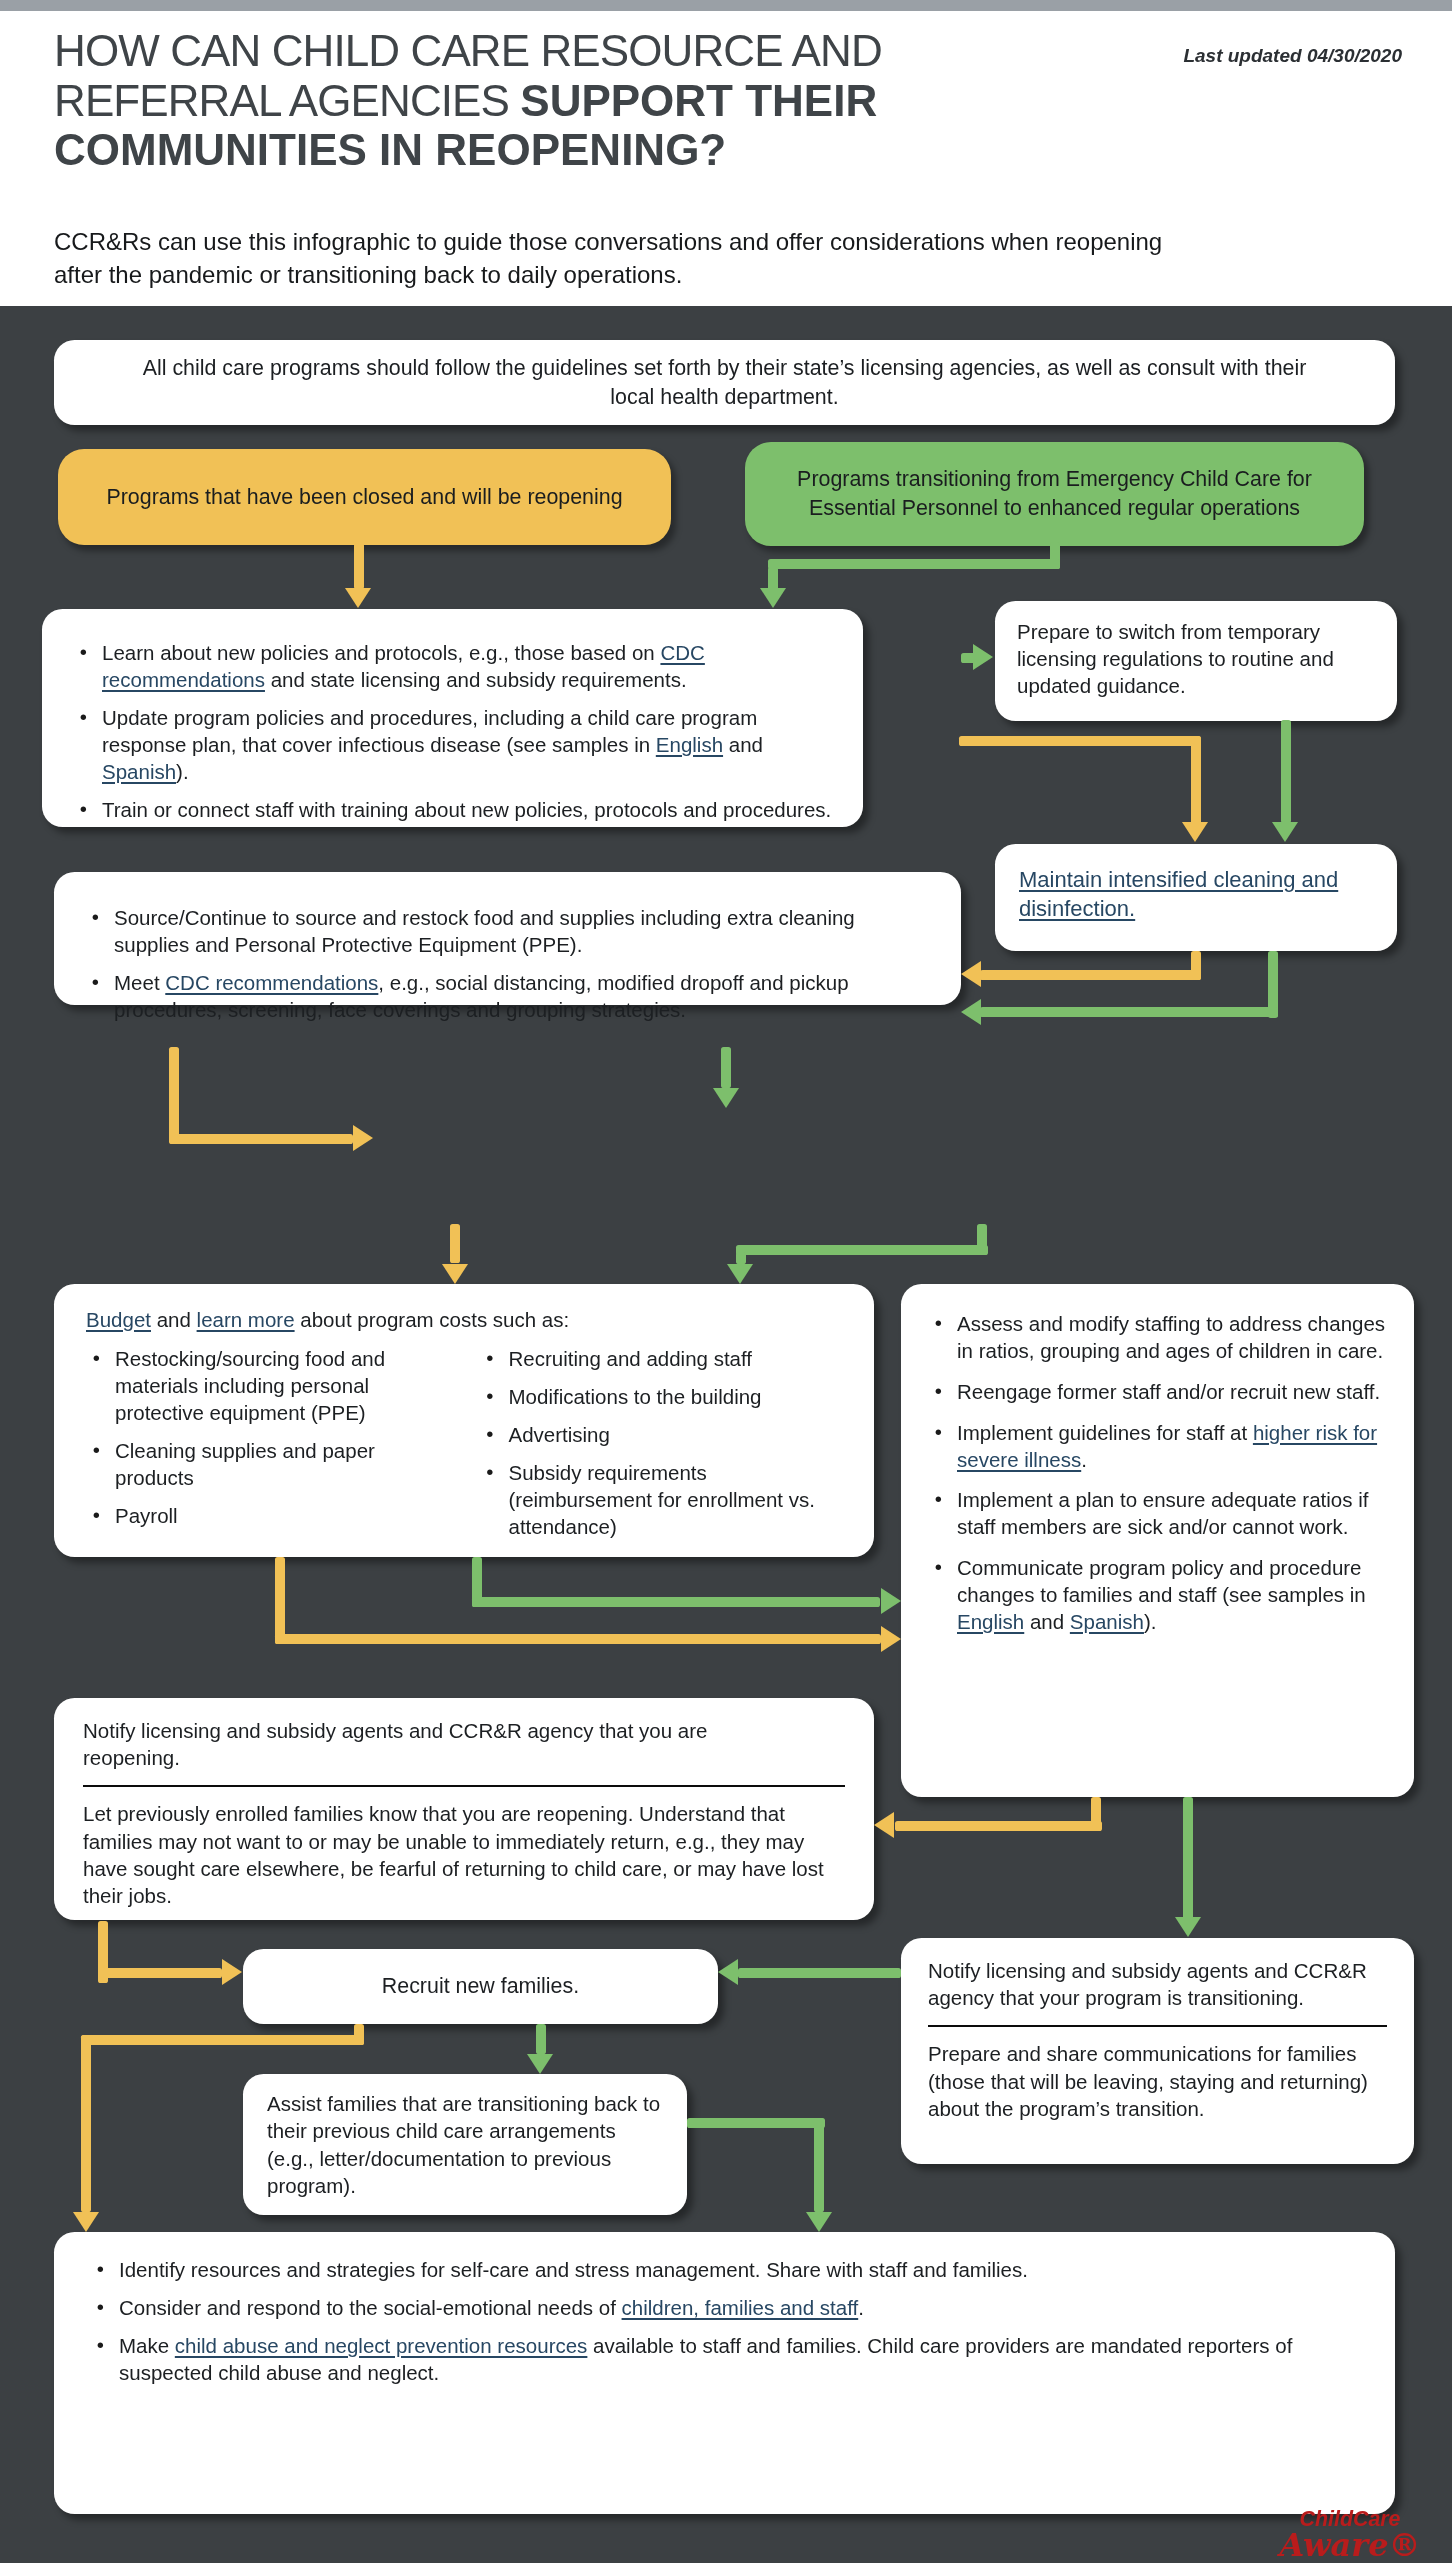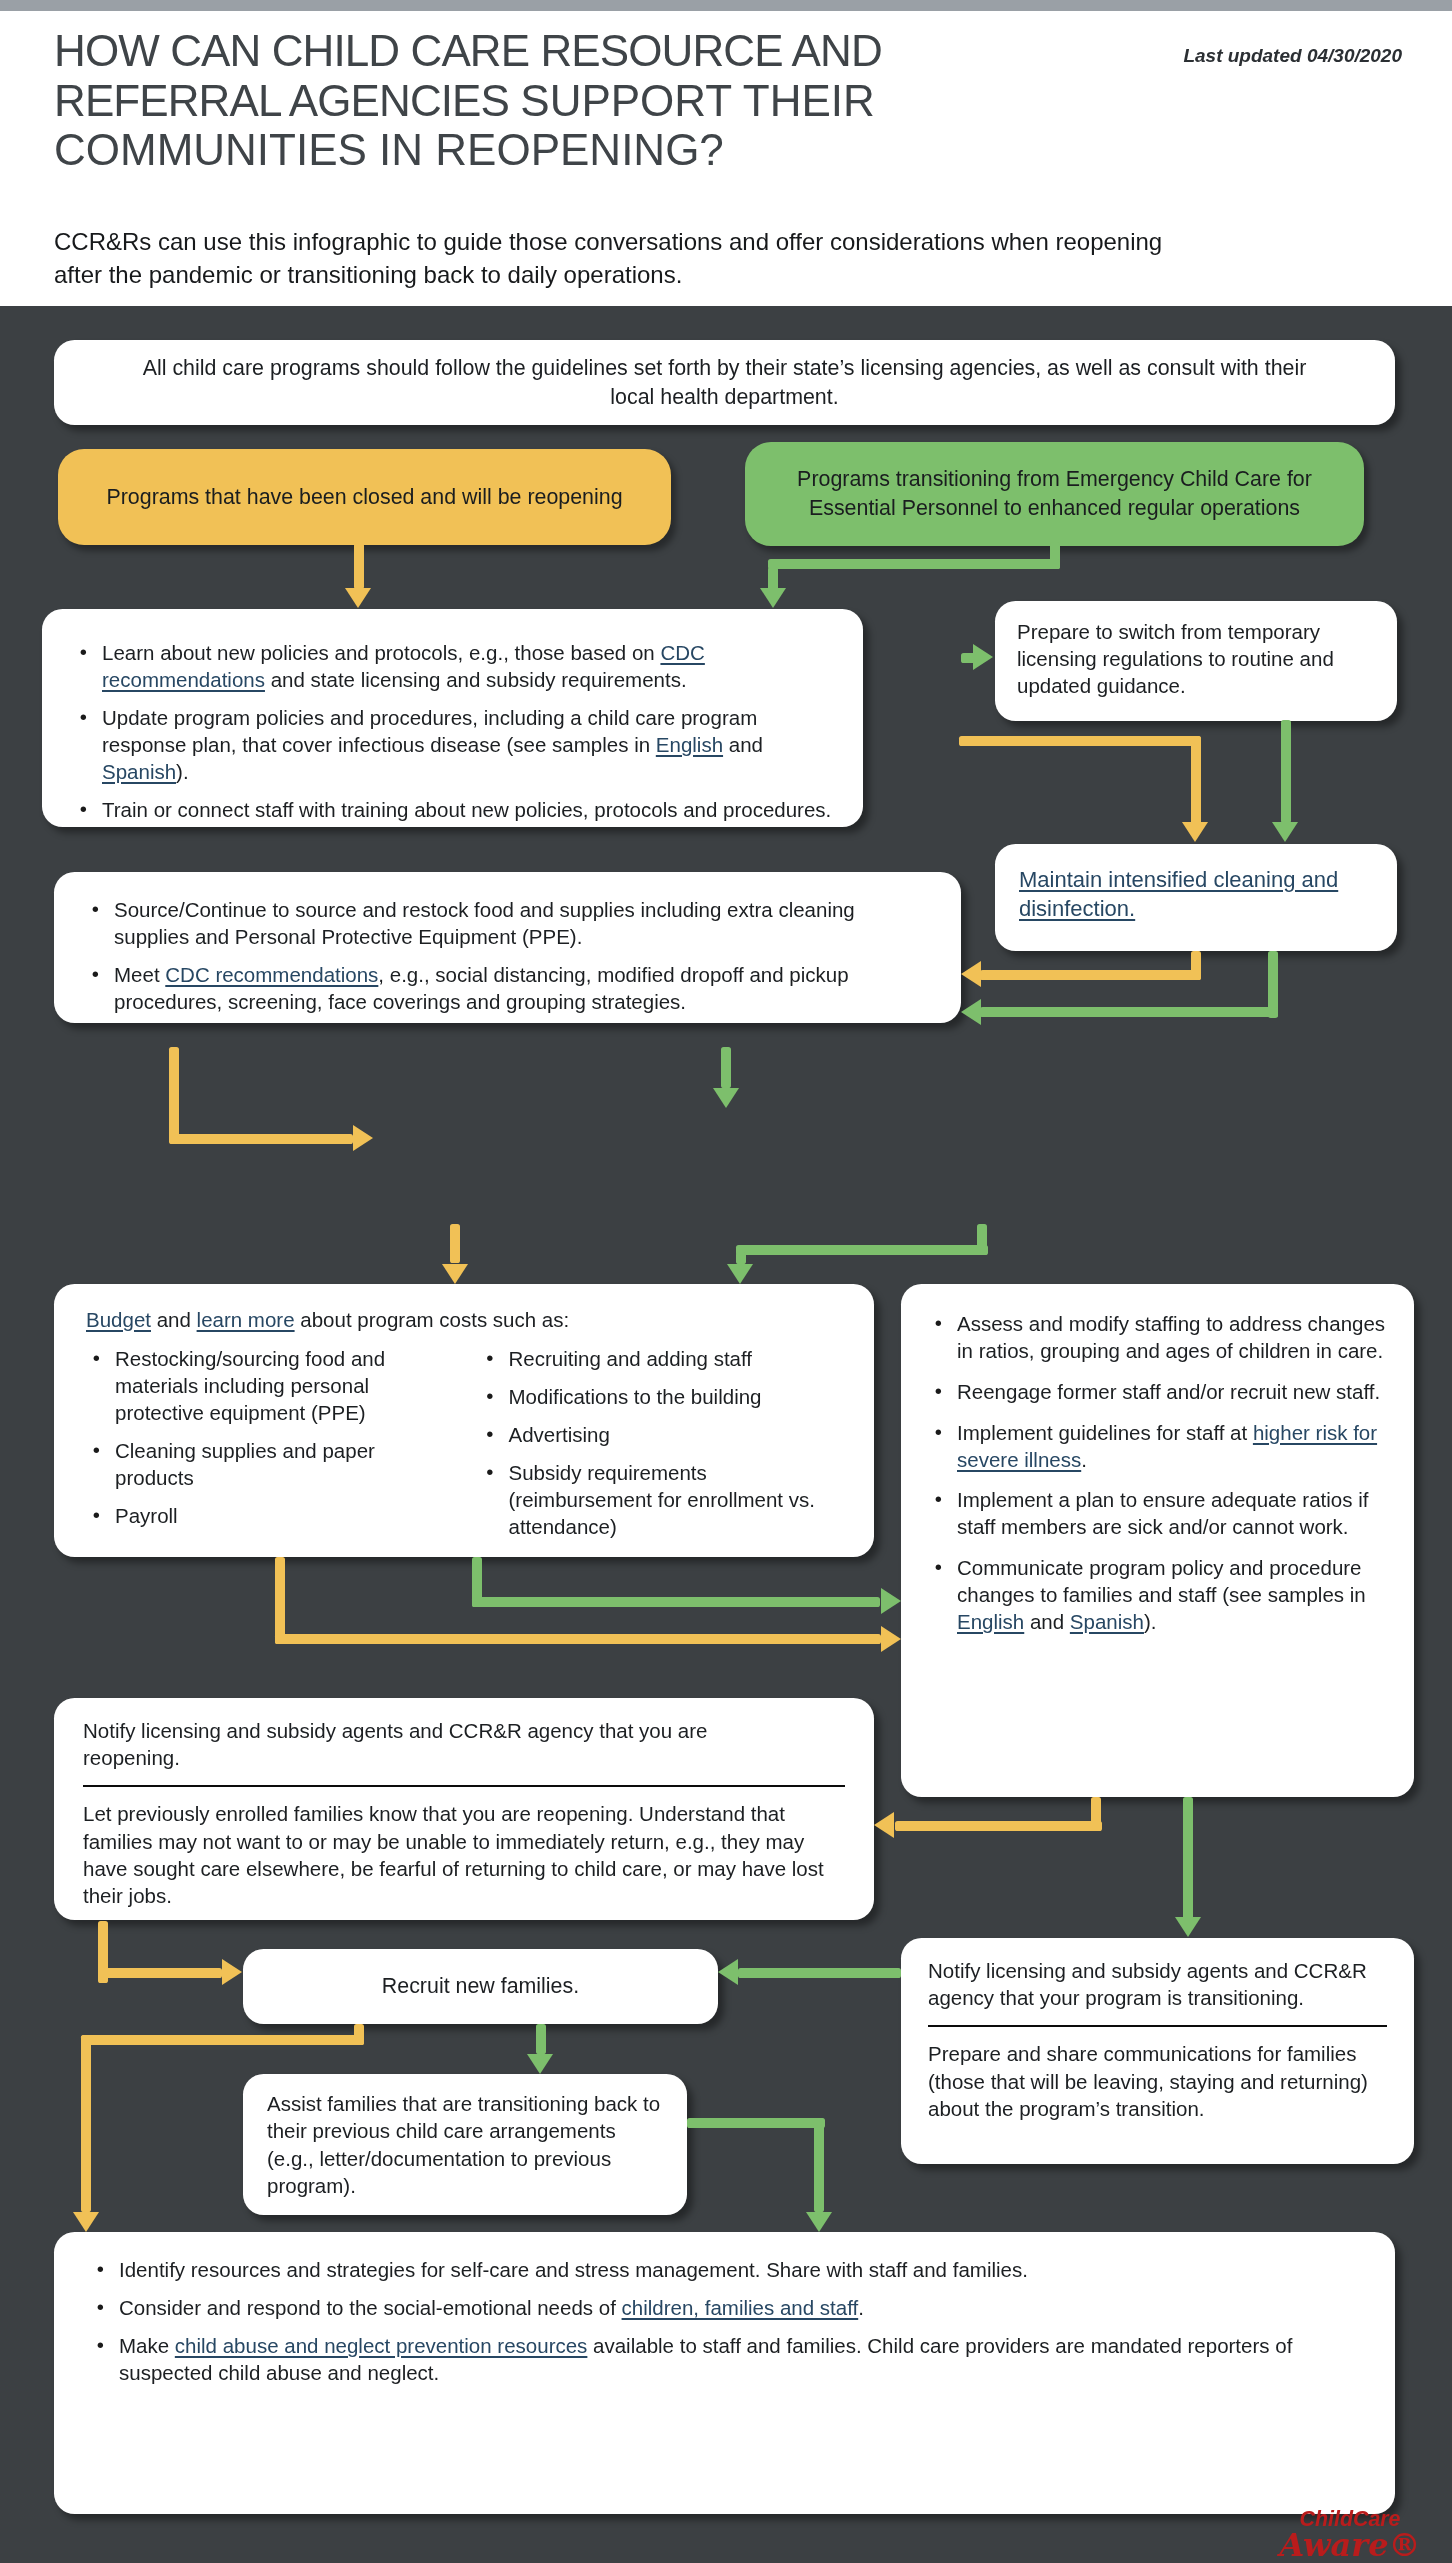--- a/index.html
+++ b/index.html
@@ -9,21 +9,21 @@
     --link:#274763;
     --ink:#1C1F22;
     --title:#3F4448;
   }
   *{box-sizing:border-box;margin:0;padding:0}
   body{background:#9aa0a6;font-family:"Liberation Sans","DejaVu Sans",sans-serif}
   .page{position:relative;width:1452px;height:2563px;background:#ffffff;overflow:hidden;margin:11px auto}
 
   
   .title{position:absolute;left:54px;top:15.4px;font-size:44px;line-height:1.12;letter-spacing:-0.9px;color:var(--title);font-weight:400}
-  .title b{font-weight:400;letter-spacing:0}
+  .title b{font-weight:700;letter-spacing:0}
   .last-updated{position:absolute;right:50px;top:34px;font-size:19px;font-style:italic;font-weight:700;color:#2b2f33}
   .subtitle{position:absolute;left:54px;top:214px;width:1128px;font-size:24px;line-height:1.38;color:#17191b}
 
   
   .panel{position:absolute;left:0;top:295px;width:1452px;height:2268px;background:var(--dark)}
 
   
   .bx{position:absolute;background:#fff;border-radius:20.5px;box-shadow:5.1px 6px 7.7px rgba(0,0,0,.38);color:var(--ink);font-size:20.5px;line-height:1.32}
   .bx.center{display:flex;align-items:center;justify-content:center;text-align:center}
   .start{position:absolute;border-radius:26px;display:flex;align-items:center;justify-content:center;text-align:center;font-size:21.4px;line-height:1.35;color:#1a1d1f;box-shadow:4.3px 5.1px 6.8px rgba(0,0,0,.35);padding:8.5px 43px}
@@ -92,21 +92,21 @@
   </div>
 
   <div class="bx" style="left:995px;top:590px;width:402px;height:120px;padding:17px 22px">
     <span>Prepare to switch from temporary licensing regulations to routine and updated guidance.</span>
   </div>
 
   <div class="bx" style="left:995px;top:833px;width:402px;height:107px;padding:20.5px 24px;font-size:22px">
     <span><a class="lnk">Maintain intensified cleaning and disinfection.</a></span>
   </div>
 
-  <div class="bx" style="left:54px;top:861px;width:907px;height:151px;padding:24px 31px">
+  <div class="bx" style="left:54px;top:861px;width:907px;height:133px;padding:32px 31px">
     <ul class="bullets">
         <li>Source/Continue to source and restock food and supplies including extra cleaning supplies and Personal Protective Equipment (PPE).</li>
         <li><span>Meet </span><a class="lnk">CDC recommendations</a><span>, e.g., social distancing, modified dropoff and pickup procedures, screening, face coverings and grouping strategies.</span></li>
       </ul>
   </div>
 
 
   <div class="bx" style="left:54px;top:1273px;width:820px;height:273px;padding:22px 32px">
     <div><a class="lnk">Budget</a><span> and </span><a class="lnk">learn more</a><span> about program costs such as:</span></div>
     <div class="cols">

